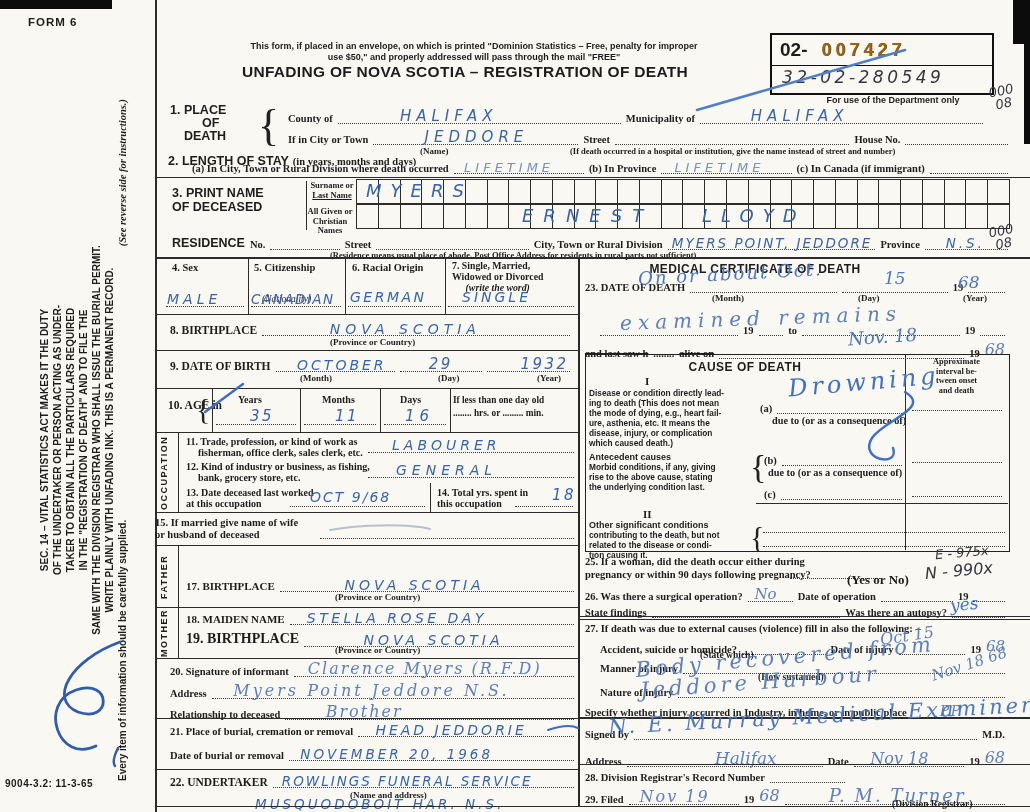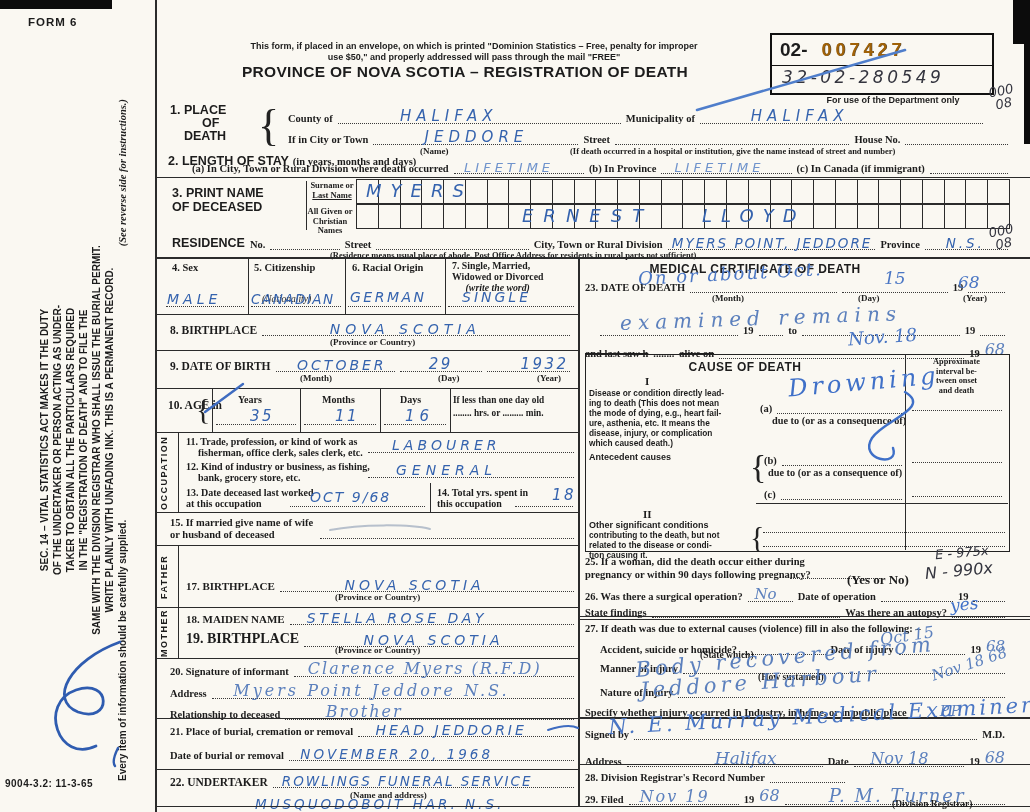--- a/index.html
+++ b/index.html
@@ -70,21 +70,21 @@
       </div>
     </div>
   </div>
 
   <div class="abs sans b" style="left:5px;top:778px;font-size:10px;letter-spacing:0.5px;">9004-3.2:  11-3-65</div>
 
   <div class="abs sans b ctr" style="left:213px;top:41px;width:522px;font-size:9px;line-height:11px;">
     <div>This form, if placed in an envelope, on which is printed "Dominion Statistics – Free, penalty for improper</div>
     <div>use $50," and properly addressed will pass through the mail "FREE"</div>
   </div>
-  <div class="abs sans b ctr" style="left:165px;top:63px;width:600px;font-size:15.5px;letter-spacing:0.3px;">PROVINCE OF NOVA SCOTIA – REGISTRATION OF DEATH</div>
+  <div class="abs sans b ctr" style="left:165px;top:63px;width:600px;font-size:15.5px;letter-spacing:0.3px;">UNFADING OF NOVA SCOTIA – REGISTRATION OF DEATH</div>
 
   <div class="stampbox" style="left:770px;top:33px;width:220px;height:58px;">
     <div style="display:flex;align-items:center;height:30px;padding-left:8px;gap:14px;">
       <span class="sans b" style="font-size:19px;">02-</span>
       <span class="sans b" style="font-size:18px;letter-spacing:4px;color:#a16207;text-shadow:0.5px 0 #444;">007427</span>
     </div>
     <div style="border-top:1.6px solid #111;height:26px;padding-left:10px;">
       <span class="ink" style="font-size:17px;letter-spacing:3.5px;position:relative;top:1px;">32-02-280549</span>
     </div>
   </div>
@@ -337,21 +337,21 @@
   <div class="abs hw" style="left:310px;top:489px;font-size:14px;letter-spacing:2px;">OCT 9/68</div>
   <div class="vl" style="left:430px;top:483px;height:29px;"></div>
   <div class="abs" style="left:437px;top:487px;font-size:10px;font-weight:bold;line-height:11px;">
     <div>14. Total yrs. spent in</div>
     <div>this occupation</div>
   </div>
   <div class="abs" style="left:515px;top:506px;width:58px;border-bottom:1.4px dotted #3a3a3a;"></div>
   <div class="abs hw" style="left:552px;top:486px;font-size:15px;">18</div>
   <div class="hl" style="left:155px;top:512px;width:424px;"></div>
 
-  <div class="abs" style="left:170px;top:517px;font-size:10.5px;font-weight:bold;line-height:12px;">
+  <div class="abs" style="left:155px;top:517px;font-size:10.5px;font-weight:bold;line-height:12px;">
     <div>15. If married give name of wife</div>
     <div>or husband of deceased</div>
   </div>
   <div class="abs" style="left:320px;top:538px;width:254px;border-bottom:1.4px dotted #3a3a3a;"></div>
   <div class="hl" style="left:155px;top:545px;width:424px;"></div>
 
   <div class="vertlabel" style="left:159px;top:550px;height:54px;">FATHER</div>
   <div class="vl" style="left:178px;top:545px;height:63px;"></div>
   <div class="row" style="left:186px;top:578px;width:388px;">
     <span class="sl" style="font-size:11px;">17. BIRTHPLACE</span>
@@ -477,20 +477,25 @@
     <div>disease, injury, or complication</div>
     <div>which caused death.)</div>
   </div>
   <div class="row" style="left:760px;top:400px;width:142px;">
     <span class="sl">(a)</span>
     <span class="dots"></span>
   </div>
   <div class="abs sl" style="left:772px;top:415px;font-size:10.3px;">due to (or as a consequence of)</div>
   <div class="abs cur" style="left:788px;top:368px;font-size:24px;letter-spacing:4px;transform:rotate(-5deg);color:#3f70c8;">Drowning</div>
   <div class="abs sans b" style="left:589px;top:452px;font-size:9px;">Antecedent causes</div>
+  <div class="abs sans" style="left:589px;top:462px;font-size:8.3px;font-weight:bold;line-height:10px;">
+    <div>Morbid conditions, if any, giving</div>
+    <div>rise to the above cause, stating</div>
+    <div>the underlying condition last.</div>
+  </div>
   <div class="brace" style="left:750px;top:448px;font-size:34px;">{</div>
   <div class="row" style="left:764px;top:452px;width:138px;">
     <span class="sl">(b)</span>
     <span class="dots"></span>
   </div>
   <div class="abs sl" style="left:768px;top:467px;font-size:10.3px;">due to (or as a consequence of)</div>
   <div class="row" style="left:764px;top:486px;width:138px;">
     <span class="sl">(c)</span>
     <span class="dots"></span>
   </div>

